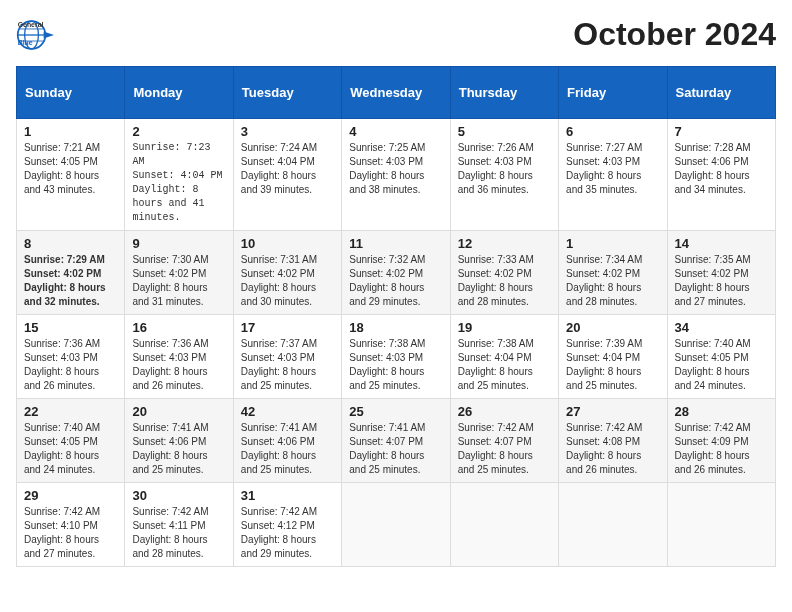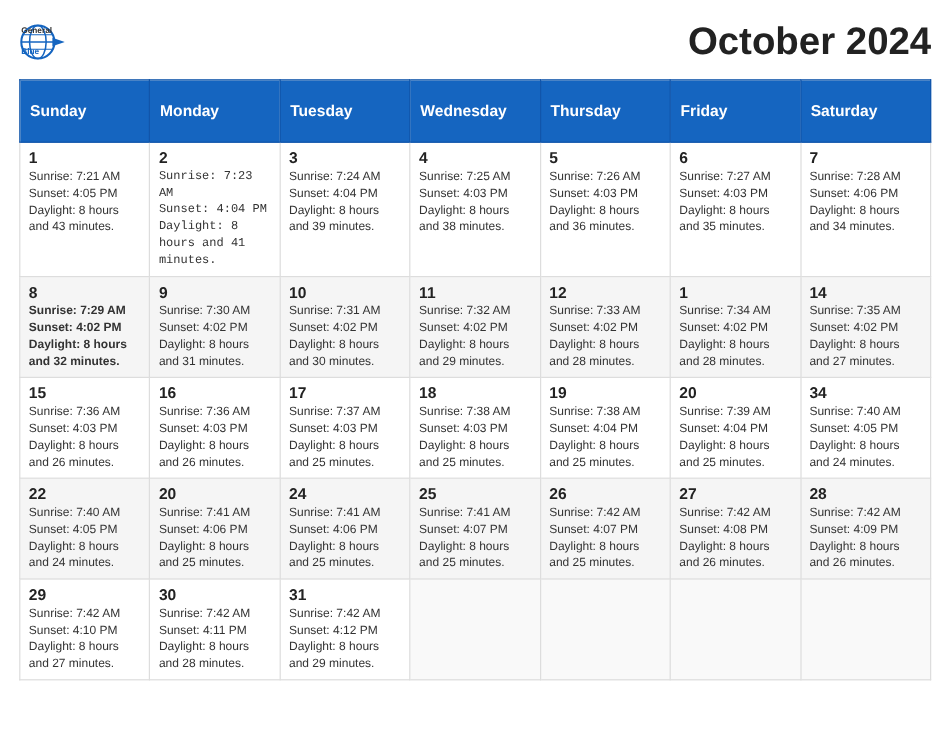--- a/index.html
+++ b/index.html
@@ -252,21 +252,21 @@
 Sunset: 4:05 PM
 Daylight: 8 hours and 24 minutes.</div>
         </td>
         <td>
           <span class="day-num">20</span>
           <div class="day-info" style="white-space: pre-line;">Sunrise: 7:41 AM
 Sunset: 4:06 PM
 Daylight: 8 hours and 25 minutes.</div>
         </td>
         <td>
-          <span class="day-num">24</span>
+          <span class="day-num">42</span>
           <div class="day-info" style="white-space: pre-line;">Sunrise: 7:41 AM
 Sunset: 4:06 PM
 Daylight: 8 hours and 25 minutes.</div>
         </td>
         <td>
           <span class="day-num">25</span>
           <div class="day-info" style="white-space: pre-line;">Sunrise: 7:41 AM
 Sunset: 4:07 PM
 Daylight: 8 hours and 25 minutes.</div>
         </td>

